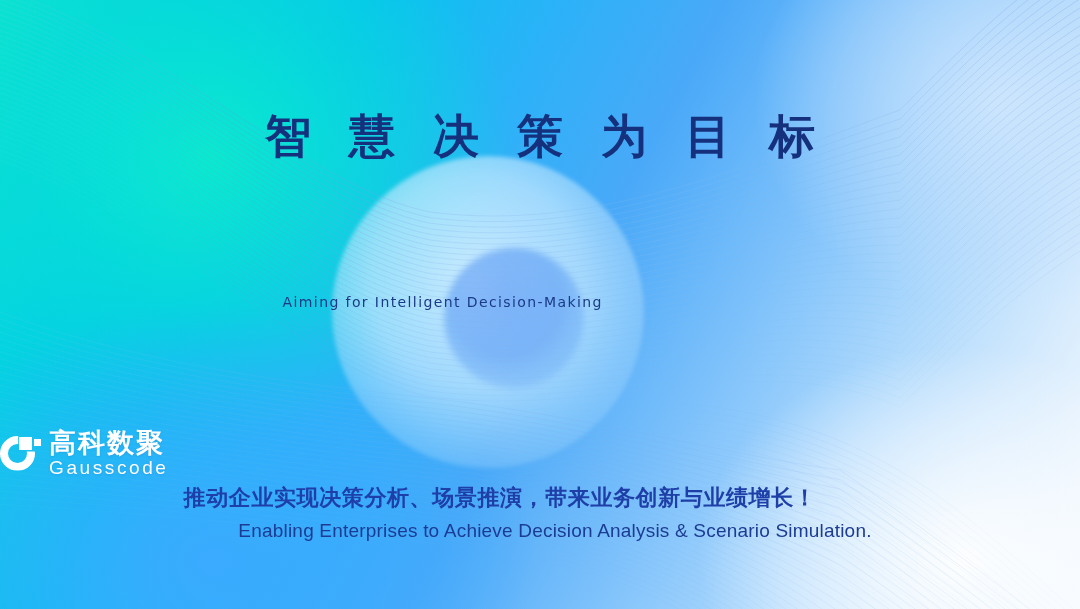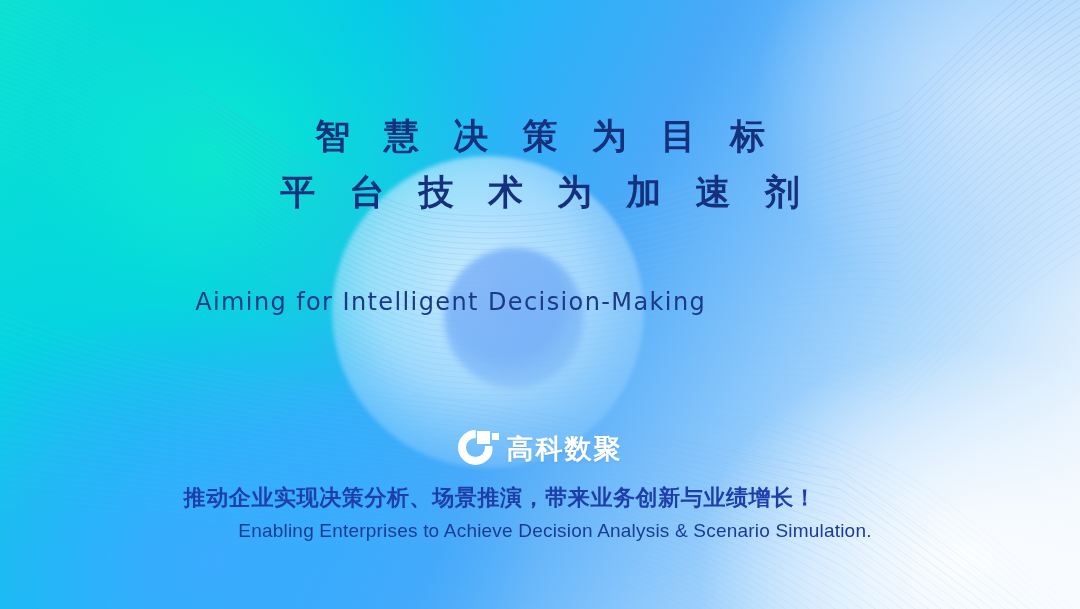--- a/index.html
+++ b/index.html
@@ -72,45 +72,45 @@
   .ribbon{position:absolute;left:0;top:0;width:1080px;height:609px;pointer-events:none;}
   .ribbon path{fill:none;}
 
   
   .content{position:absolute;left:0;top:0;width:1080px;height:609px;}
 
   .headline{
     position:absolute;left:0;top:108px;width:1080px;
     text-align:center;
     color:#15307c;
-    font-size:35px;
+    font-size:46px;
     line-height:56px;
     font-weight:bold;
     letter-spacing:11px;
     text-indent:11px;
     font-family:"DejaVu Sans","Liberation Sans",sans-serif;
   }
   .headline div{white-space:nowrap;}
 
   .subtitle{
-    position:absolute;left:8px;top:288px;width:884px;
+    position:absolute;left:0;top:288px;width:884px;
     text-align:center;
     color:#1b3a86;
-    font-size:24px;
+    font-size:14px;
     line-height:28px;
     letter-spacing:1.4px;
     text-indent:1.4px;
     font-family:"DejaVu Sans","Liberation Sans",sans-serif;
   }
   .subtitle div{white-space:nowrap;}
 
   
   .logo{
     position:absolute;left:0;top:428px;width:1080px;
-    display:flex;align-items:center;justify-content:center;
+    display:flex;align-items:center;justify-content:flex-start;
   }
   .logo-mark{
     position:relative;width:40px;height:40px;margin-right:9px;flex:none;
   }
   .logo-mark .ring{
     position:absolute;left:0;top:2px;width:35px;height:35px;border-radius:50%;
     border:8px solid #ffffff;
   }
   .logo-mark .blk-big{
     position:absolute;left:19px;top:3px;width:13px;height:13px;background:#ffffff;
@@ -523,35 +523,35 @@
                C 700 512.2, 830 552.2, 930 658
                C 1000 708, 1050 758, 1120 818" opacity="0.111" vector-effect="non-scaling-stroke"></path>
         </g>
     </g>
   </svg>
 
   <div class="content">
 
     <div class="headline">
       <div>智 慧 决 策 为 目 标</div>
-      <div>平 台 技 术 为 加 速 剂</div>
     </div>
 
     <div class="subtitle">
       <div>Aiming for Intelligent Decision-Making</div>
     </div>
 
     <div class="logo">
       <div class="logo-mark">
         <span class="ring" style="clip-path: polygon(0% 0%, 52% 0%, 52% 46%, 100% 46%, 100% 100%, 0% 100%);"></span>
         <span class="blk-big"></span>
         <span class="blk-sm"></span>
       </div>
       <div class="logo-text">
         <span class="logo-cn">高科数聚</span>
+        <span class="logo-en">Gausscode</span>
       </div>
     </div>
 
     <div class="tagline-cn">推动企业实现决策分析、场景推演，带来业务创新与业绩增长！</div>
 
     <div class="tagline-en">
       <div class="l1">Enabling Enterprises to Achieve Decision Analysis &amp; Scenario Simulation.</div>
     </div>
 
   </div>

